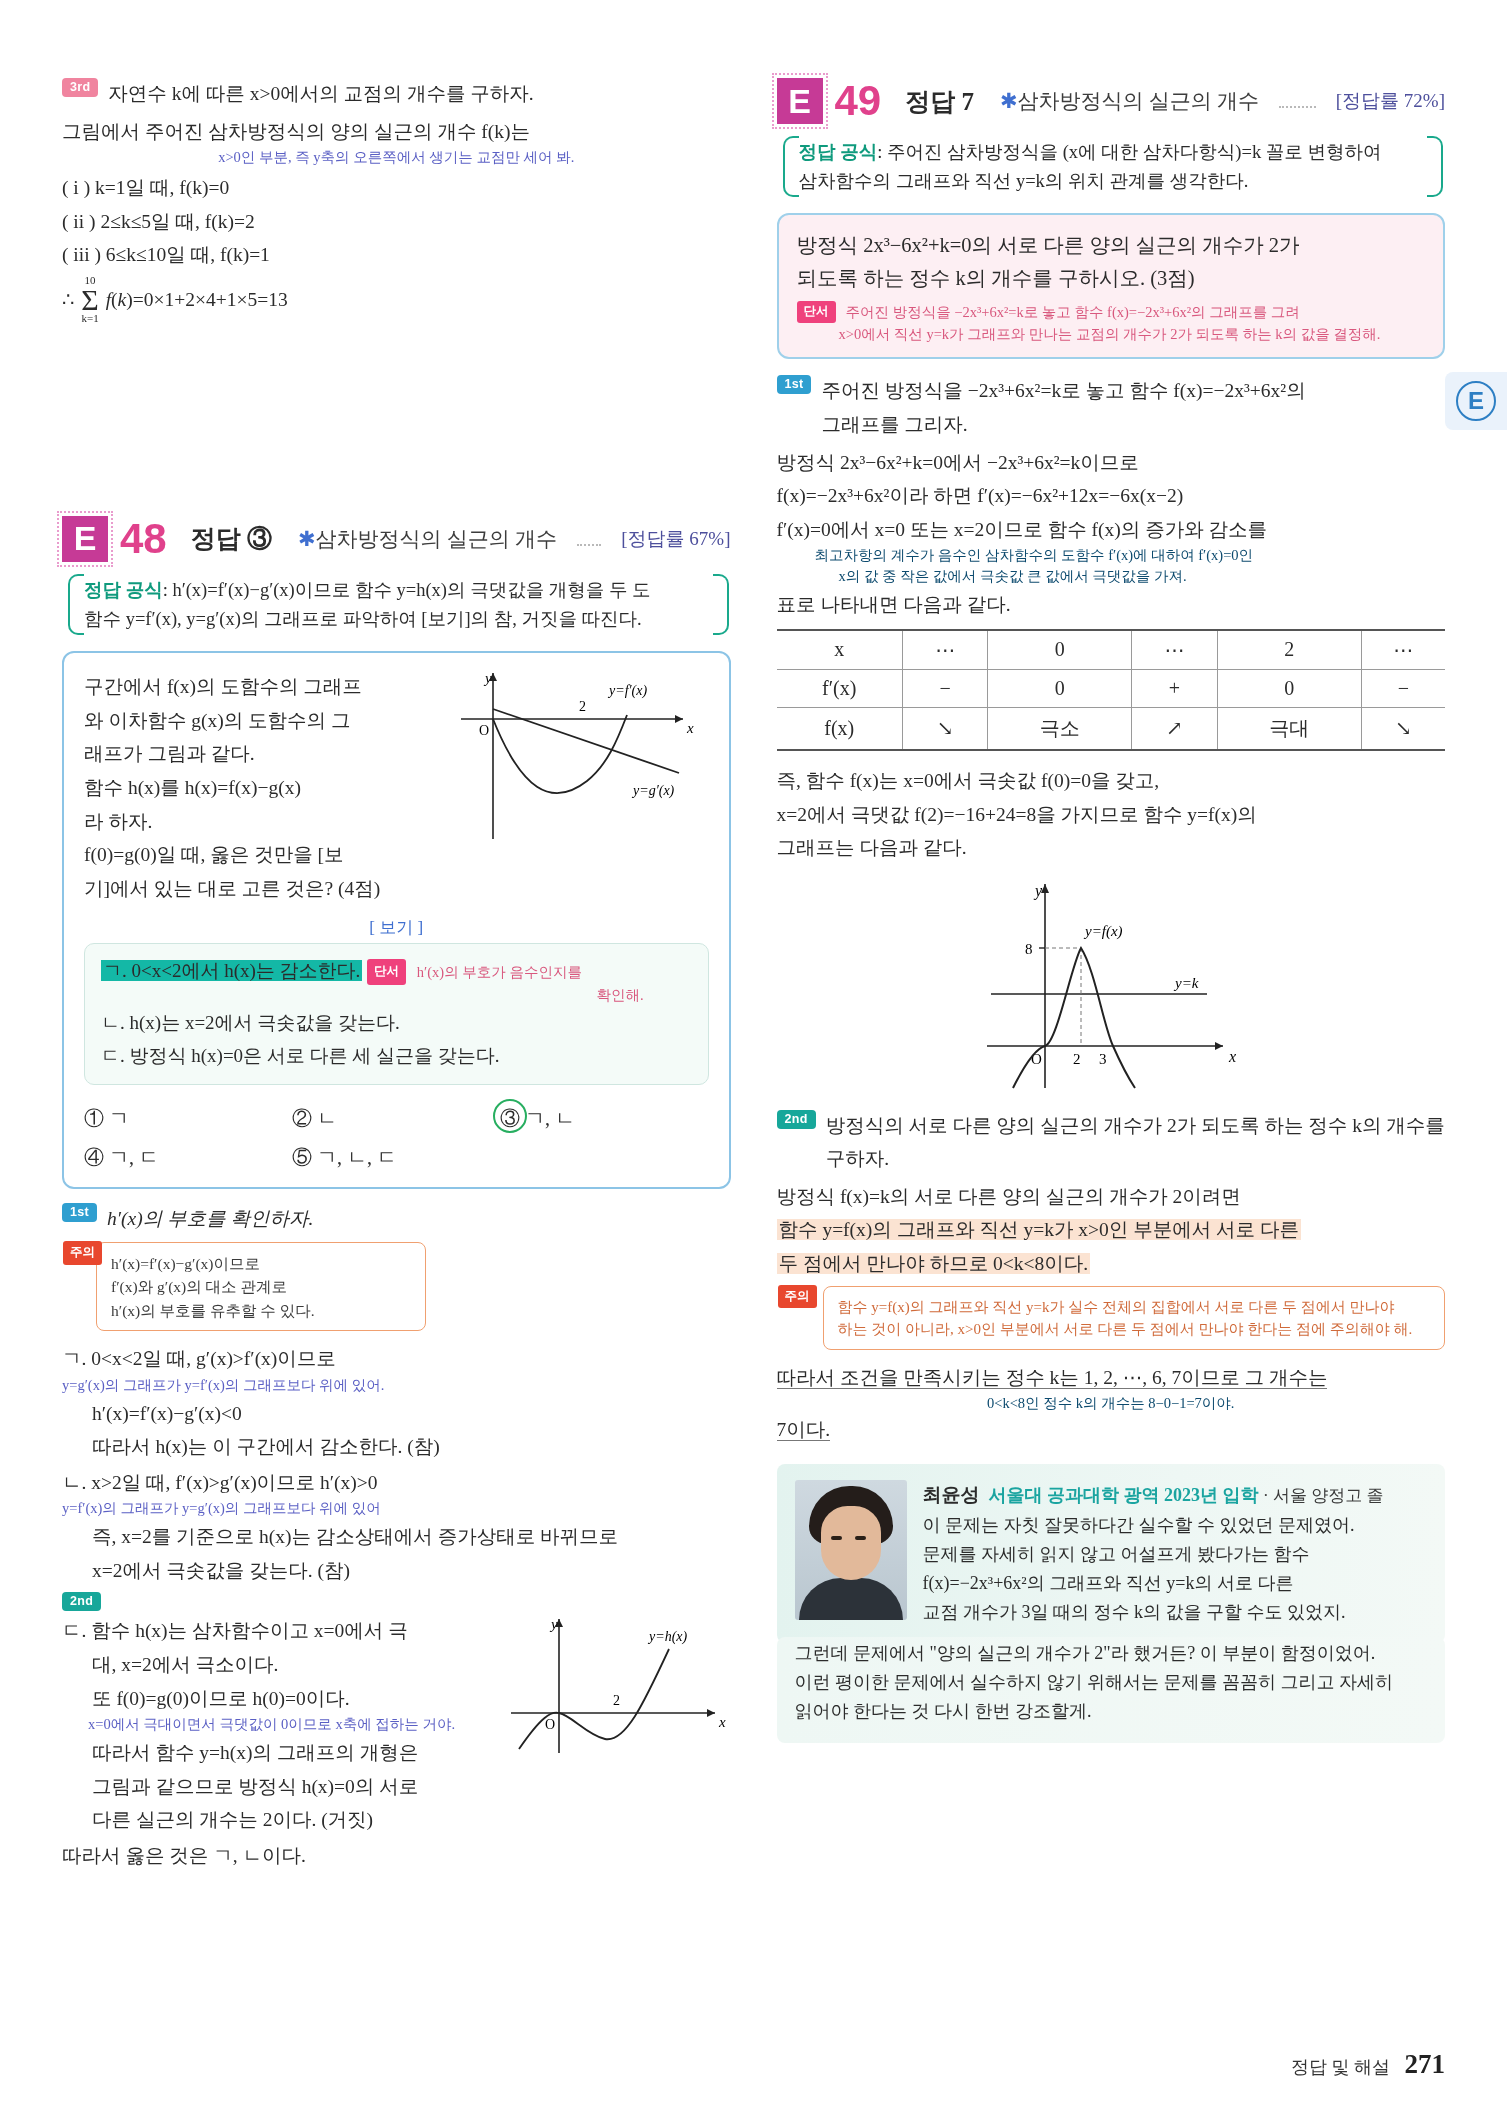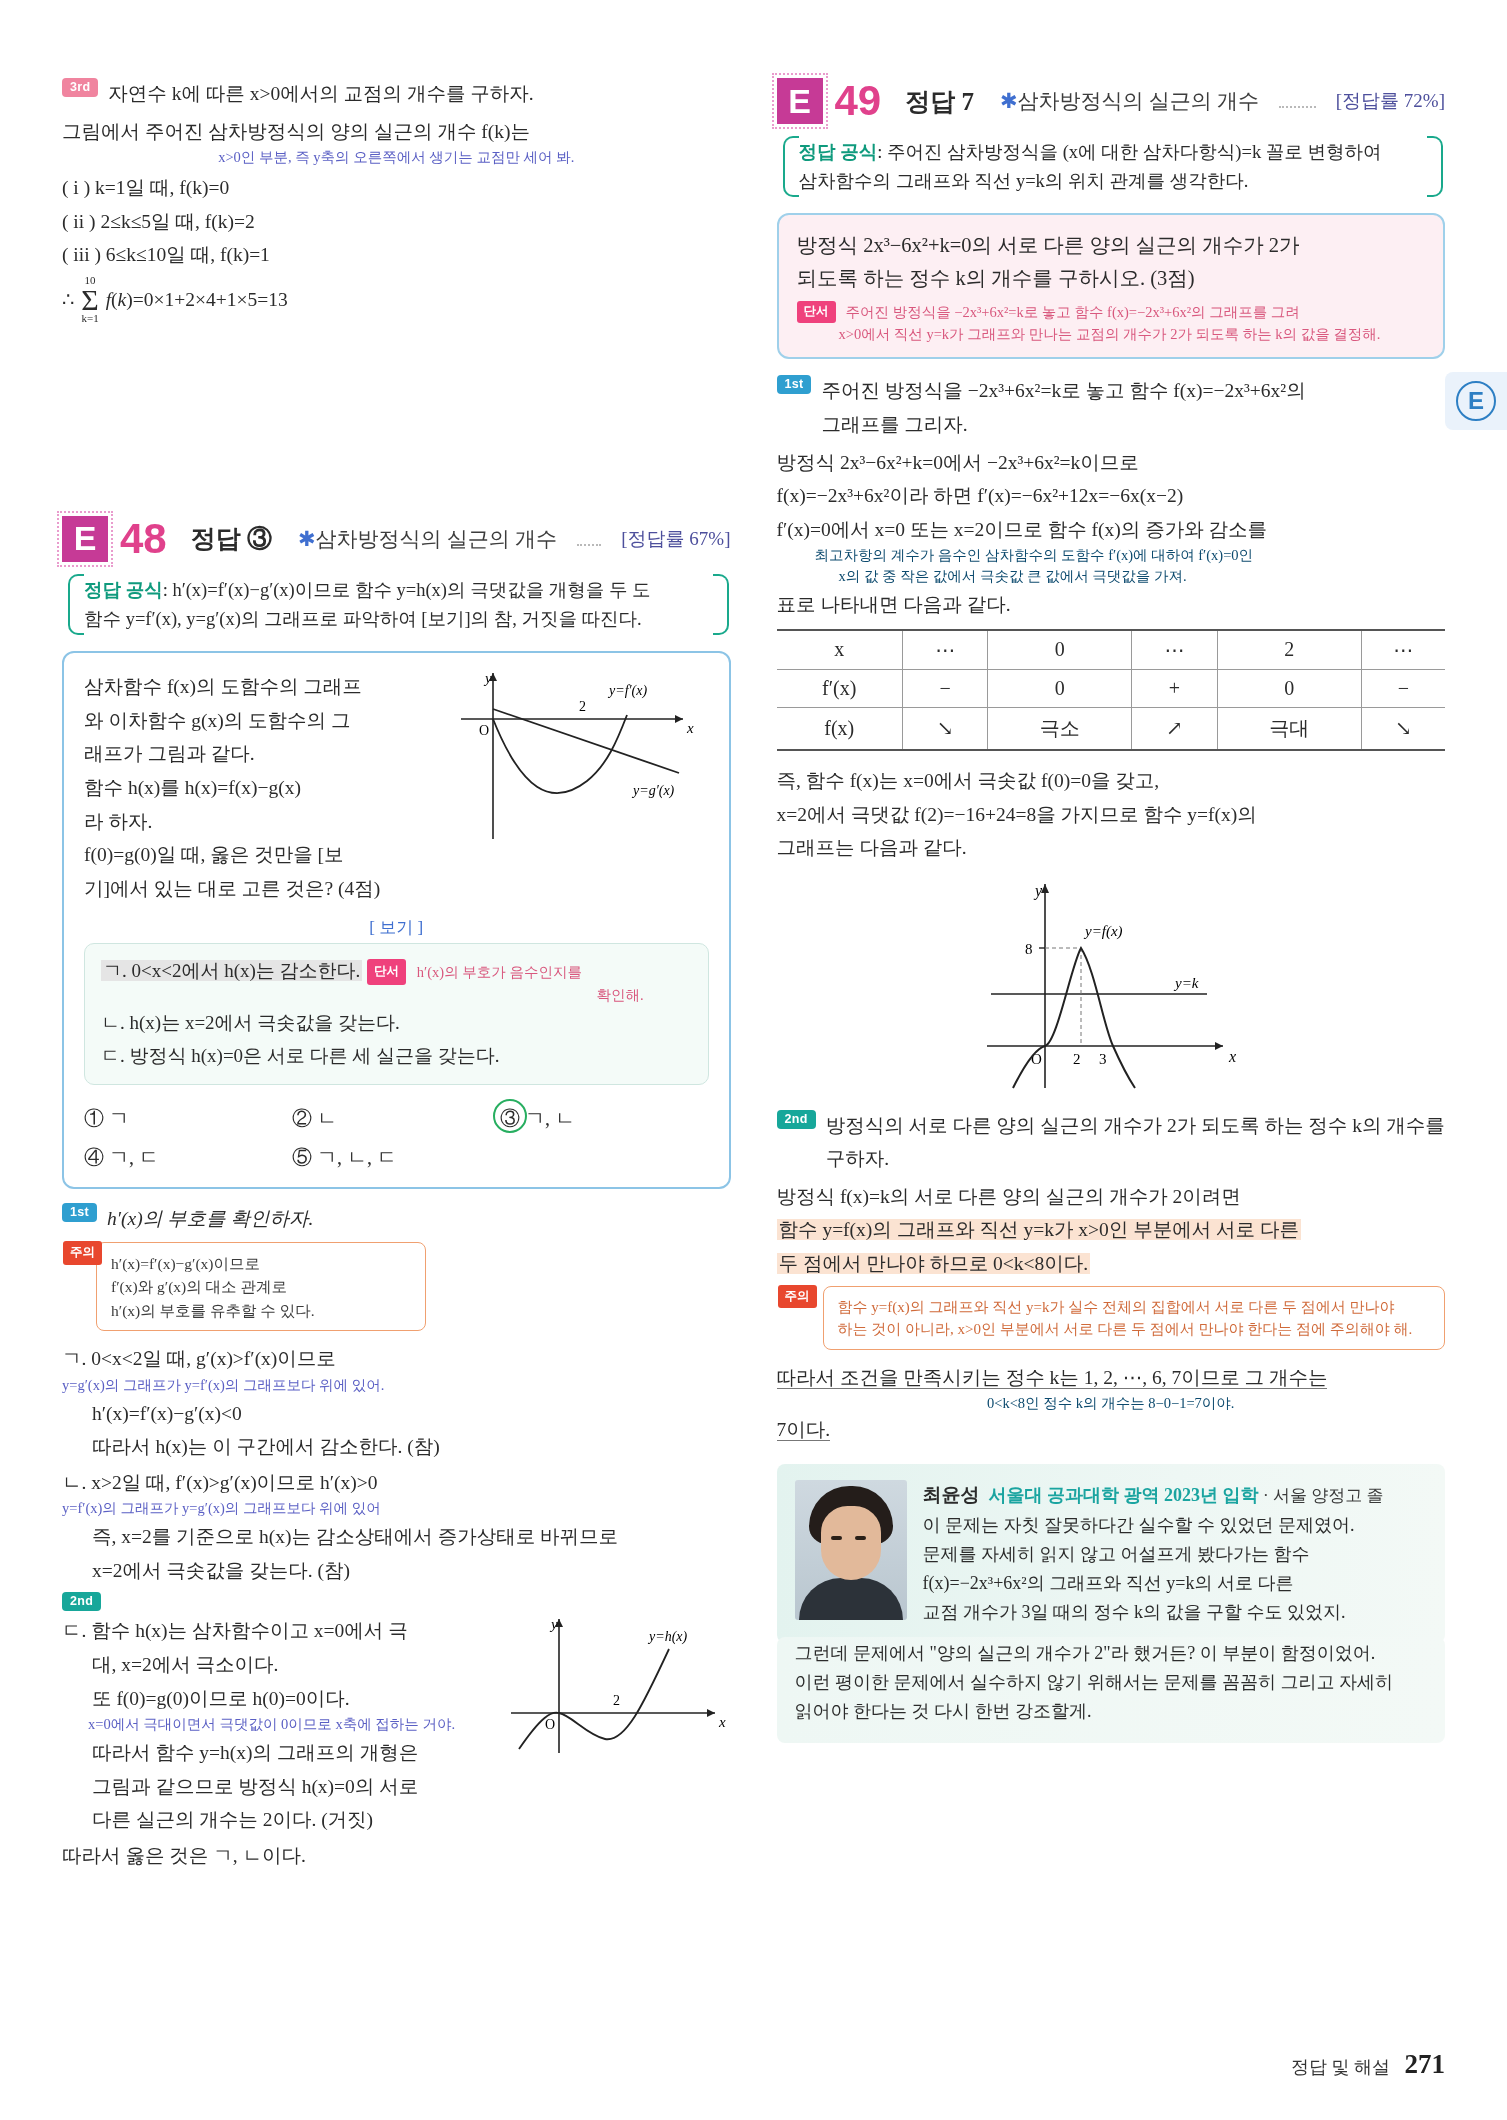--- a/index.html
+++ b/index.html
@@ -96,21 +96,21 @@
     border-radius:3px; font-family:"Liberation Sans", sans-serif;
     vertical-align:2px;
   }
 
   
   .annot-blue { color:#5a5fc4; font-size:14.5px; line-height:1.45; }
   .annot-violet { color:#0c4a6e; font-size:14.5px; line-height:1.45; }
   .annot-pink { color:#d9587e; font-size:14.5px; line-height:1.45; }
   .u-plain { border-bottom:1.5px solid #777;text-align:right; }
 
-  .hl-pink { background:#e5e5e5; padding:0 2px; }
+  .hl-pink { background:#14b8a6; padding:0 2px; }
   .hl-peach { background:#fbe3d2; padding:0 2px; }
 
   
   .bogi-label { text-align:center; color:#3f6fd0; font-size:17px; margin:10px 0 4px; }
   .bogi-box {
     border:1.5px solid #cfe6e0; border-radius:10px;
     background:#f4fbf8; padding:12px 16px 10px;
   }
   .bogi-box .line { font-size:19px; }
 
@@ -265,21 +265,21 @@
           <text x="128" y="50" font-size="14" font-family="Liberation Serif, serif">2</text>
 
           <path d="M42,58 C70,128 100,148 136,120 C156,104 166,80 176,54" stroke="#222" stroke-width="1.8" fill="none"></path>
 
           <line x1="42" y1="48" x2="228" y2="112" stroke="#222" stroke-width="1.8"></line>
           <text x="158" y="34" font-size="14" font-style="italic" font-family="Liberation Serif, serif">y=f′(x)</text>
           <text x="182" y="134" font-size="14" font-style="italic" font-family="Liberation Serif, serif">y=g′(x)</text>
         </svg>
 
         <div>
-          <div class="line">삼차함수 f(x)의 도함수의 그래프</div>
+          <div class="line">구간에서 f(x)의 도함수의 그래프</div>
           <div class="line">와 이차함수 g(x)의 도함수의 그</div>
           <div class="line">래프가 그림과 같다.</div>
           <div class="line">함수 h(x)를 h(x)=f(x)−g(x)</div>
           <div class="line">라 하자.</div>
           <div class="line">f(0)=g(0)일 때, 옳은 것만을 [보</div>
           <div class="line">기]에서 있는 대로 고른 것은? (4점)</div>
         </div>
 
         <div style="clear:both"></div>
 

